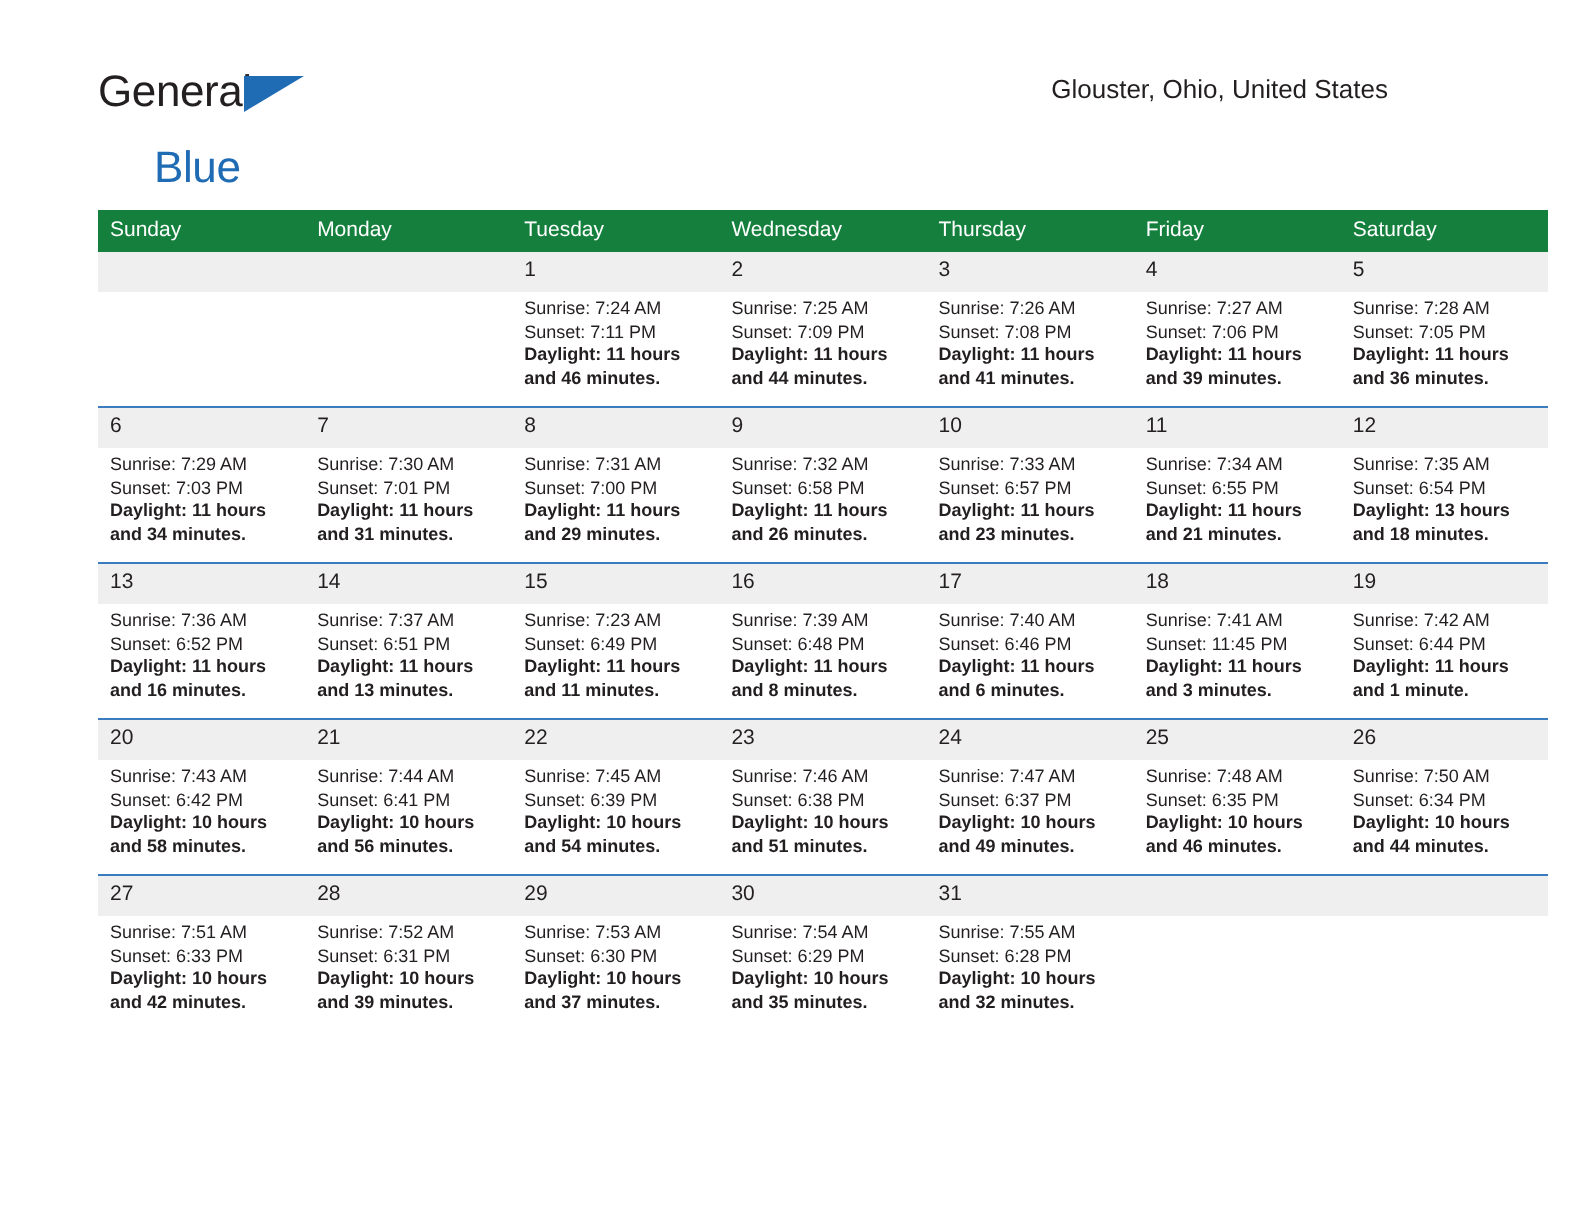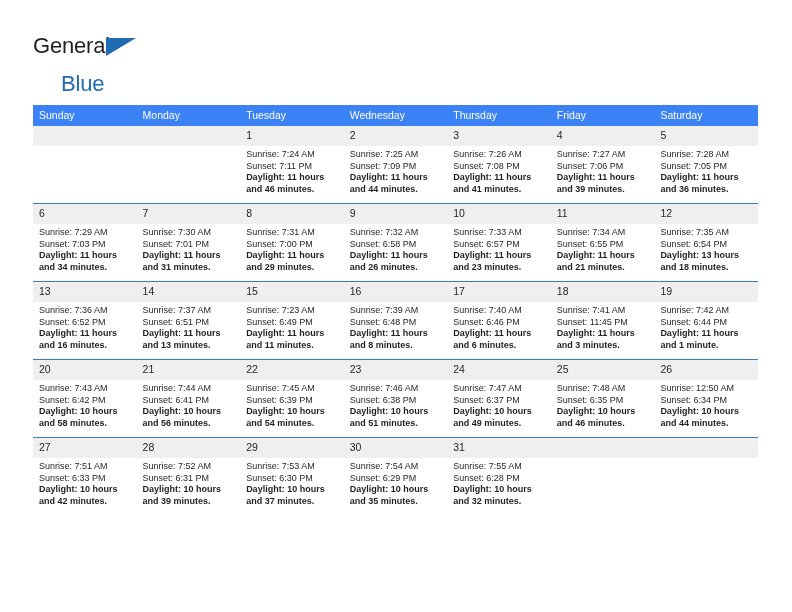--- a/index.html
+++ b/index.html
@@ -12,20 +12,21 @@
     background: #ffffff;
     font-family: "Liberation Sans", sans-serif;
     color: #231f20;
     overflow: hidden;
   }
   .page {
     position: relative;
     width: 712px;
     height: 612px;
     box-sizing: border-box;
+    margin-left: 16px;
   }
 
   
   .header {
     position: absolute;
     left: 33px;
     top: 28px;
     right: 34px;
     height: 72px;
   }
@@ -90,21 +91,21 @@
   
   .calendar {
     position: absolute;
     left: 33px;
     top: 105px;
     width: 725px;
     border-collapse: collapse;
     table-layout: fixed;
   }
   .calendar th {
-    background: #3b82f6;
+    background: #15803d;
     color: #ffffff;
     font-size: 10.5px;
     font-weight: normal;
     text-align: left;
     padding: 4px 0 4px 6px;
     height: 13px;
     line-height: 13px;
     border: none;
   }
   .calendar td {
@@ -148,20 +149,21 @@
 
   <div class="header">
 
     <div class="logo">
       <span class="logo-general">General</span>
       <span class="logo-tri"></span>
       <span class="logo-blue">Blue</span>
     </div>
 
     <div class="title-block">
+      <p class="cal-subtitle">Glouster, Ohio, United States</p>
     </div>
 
   </div>
 
   <table class="calendar">
     <thead>
       <tr>
         <th>Sunday</th>
         <th>Monday</th>
         <th>Tuesday</th>
@@ -391,21 +393,21 @@
             <div class="daynum">25</div>
             <div class="daybody">
               <div>Sunrise: 7:48 AM</div>
               <div>Sunset: 6:35 PM</div>
               <div class="daylight">Daylight: 10 hours and 46 minutes.</div>
             </div>
           </td>
           <td>
             <div class="daynum">26</div>
             <div class="daybody">
-              <div>Sunrise: 12:50 AM</div>
+              <div>Sunrise: 7:50 AM</div>
               <div>Sunset: 6:34 PM</div>
               <div class="daylight">Daylight: 10 hours and 44 minutes.</div>
             </div>
           </td>
         </tr>
         <tr class="week">
           <td>
             <div class="daynum">27</div>
             <div class="daybody">
               <div>Sunrise: 7:51 AM</div>

